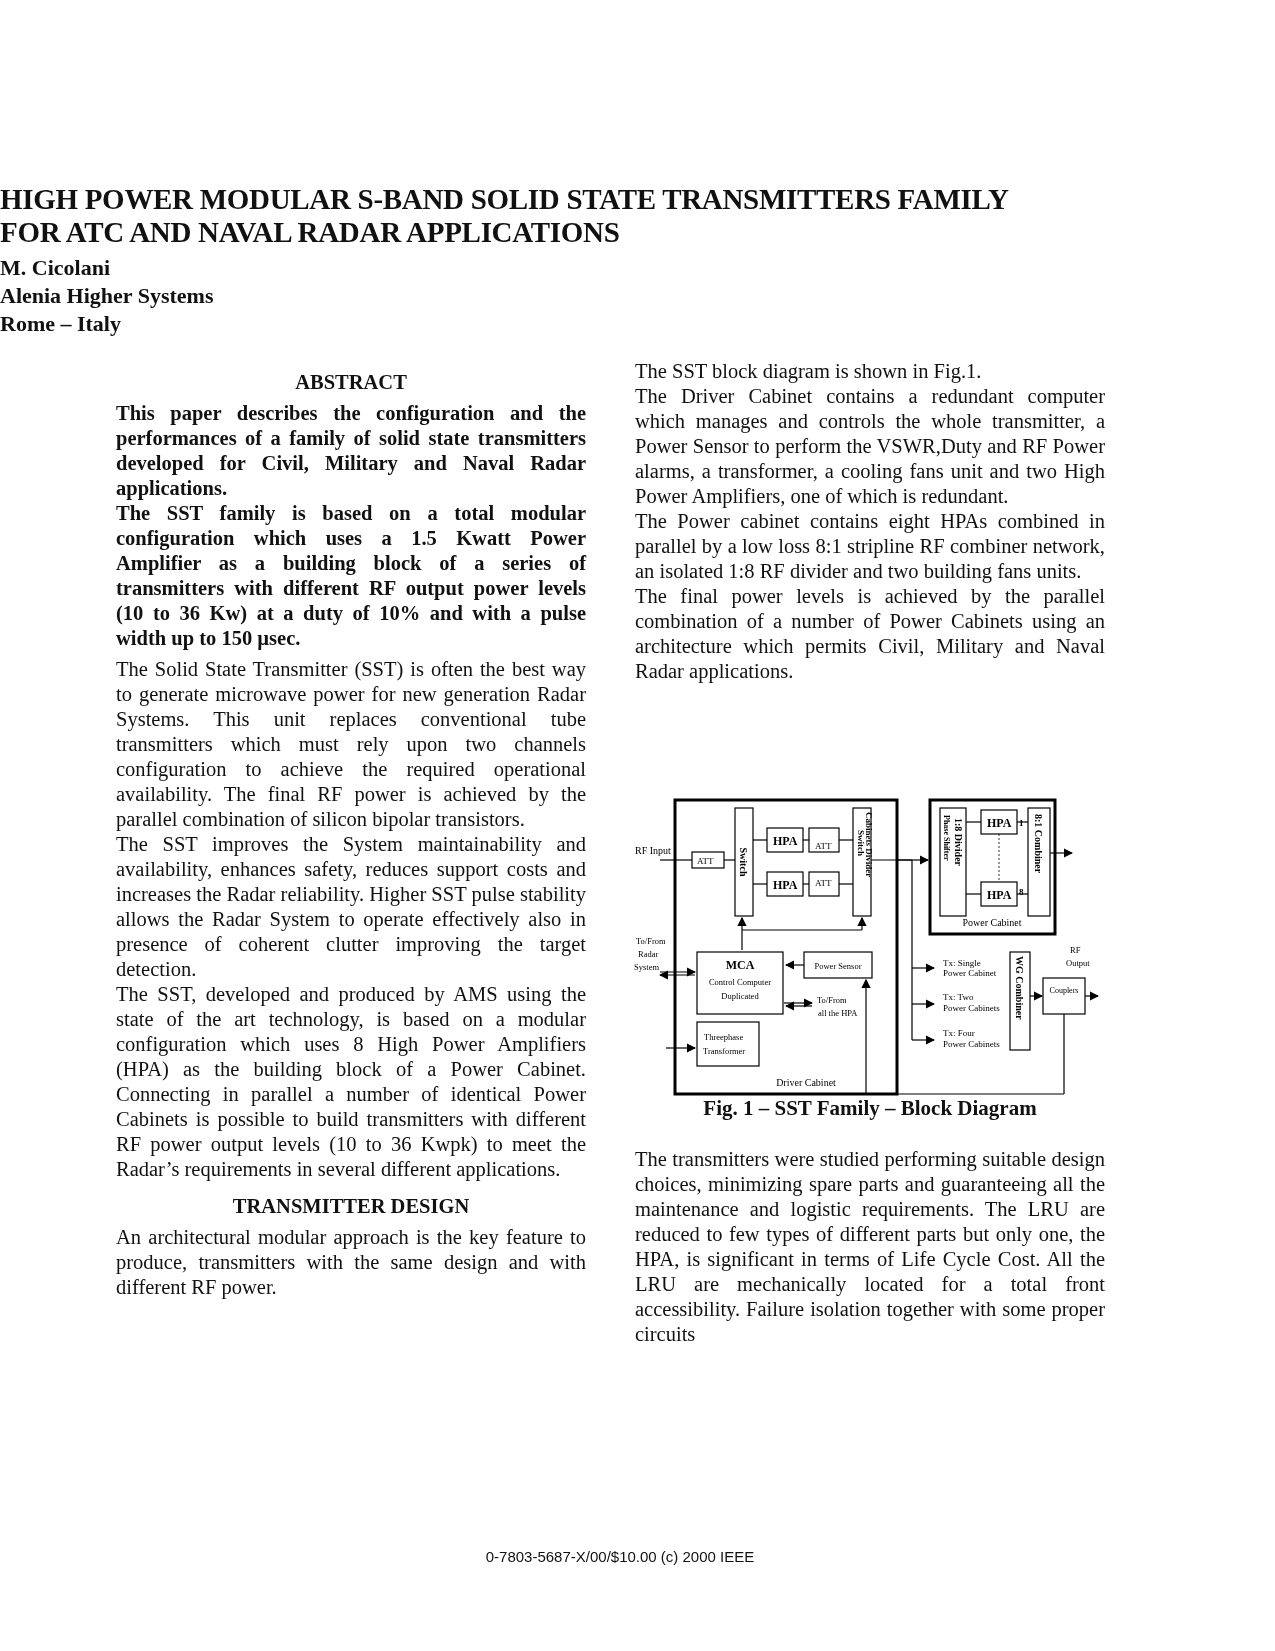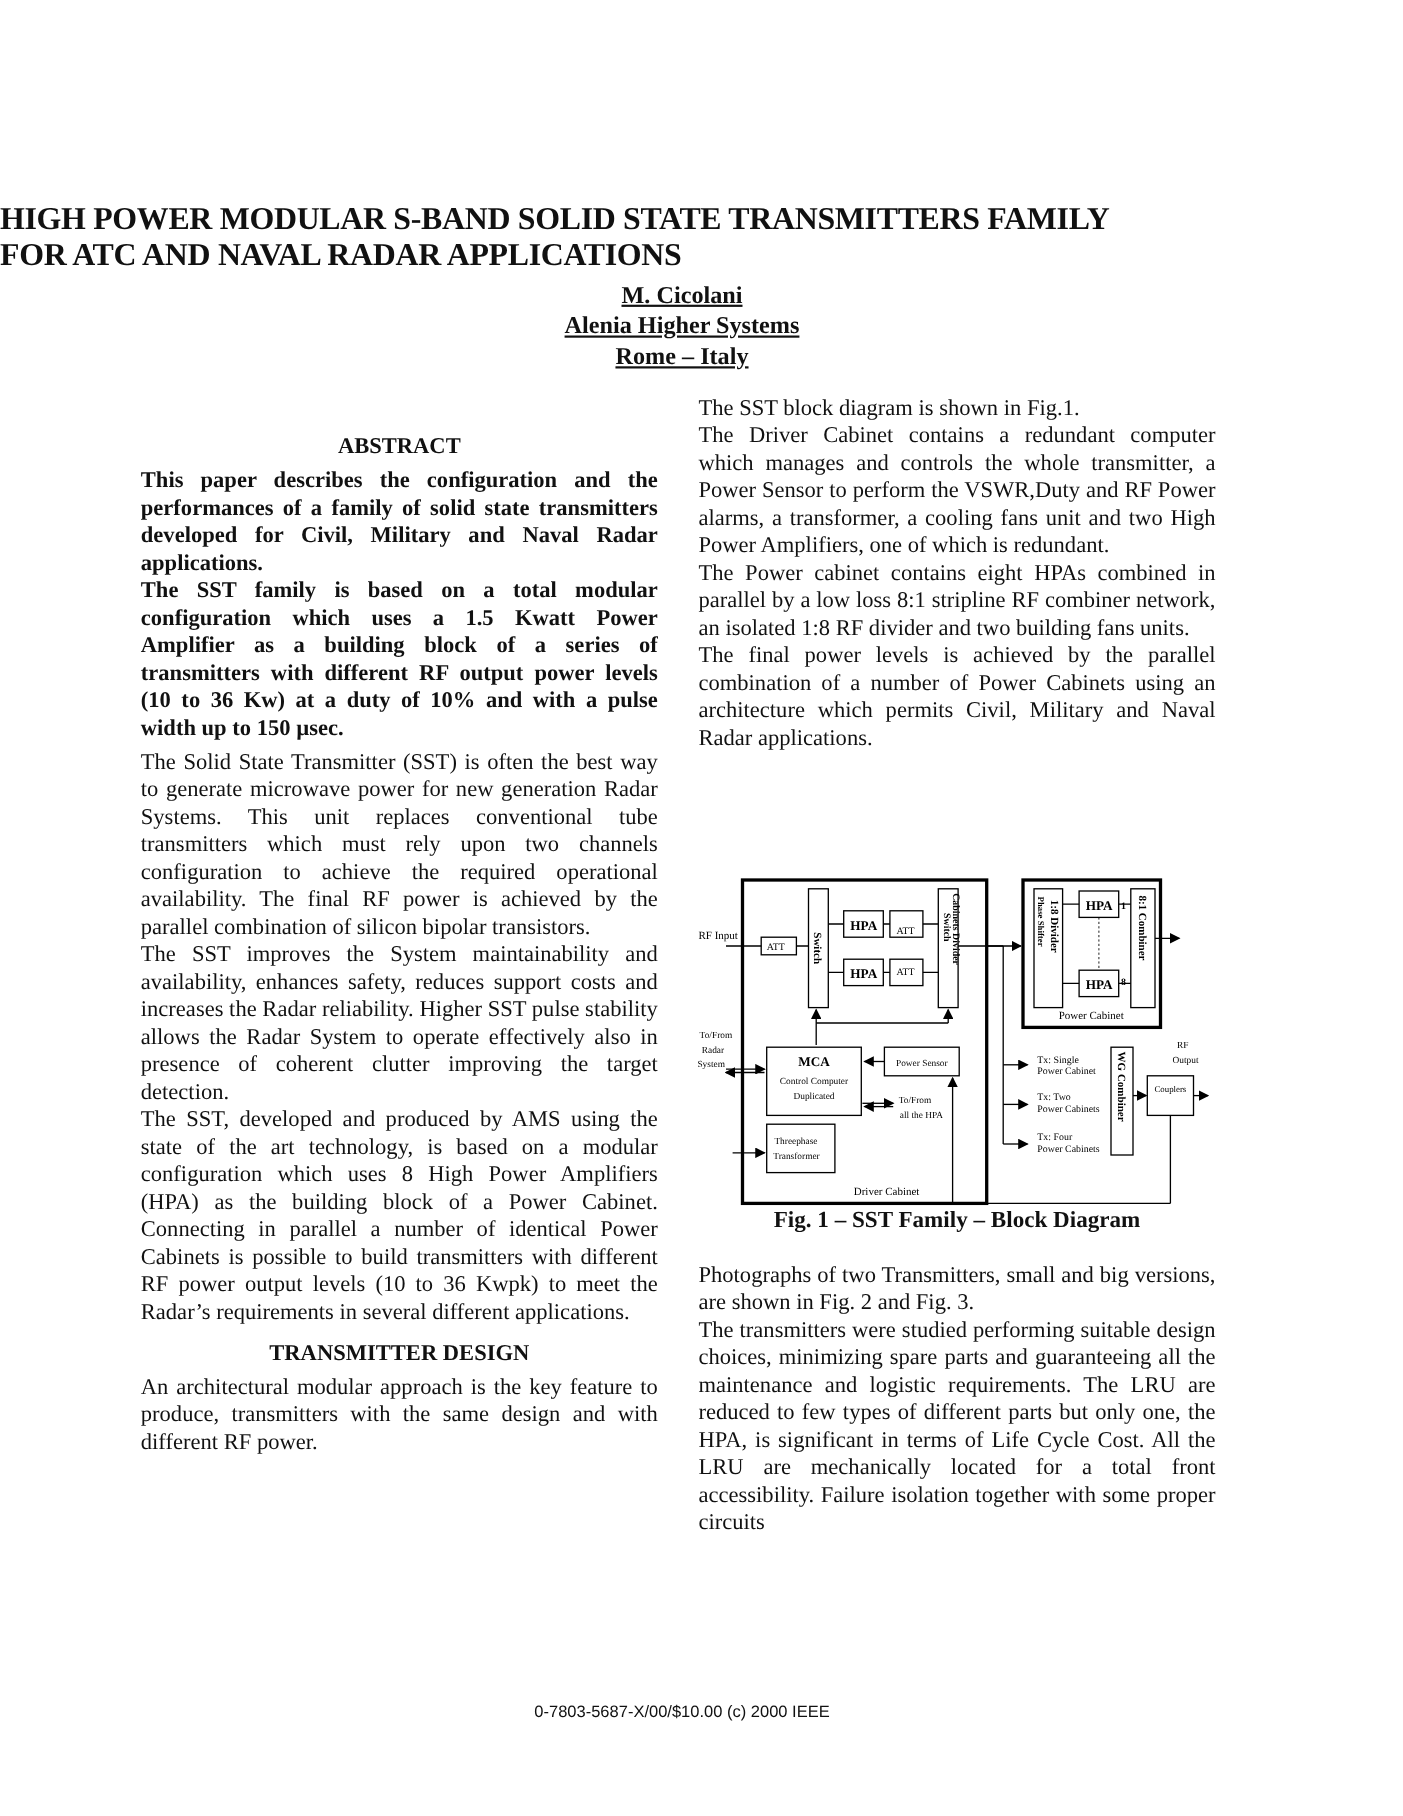--- a/index.html
+++ b/index.html
@@ -1,23 +1,23 @@
 <!DOCTYPE html>
 <html><head>
 <meta charset="utf-8">
 <style>
   html, body { margin: 0; padding: 0; background: #ffffff; }
   body { width: 1275px; height: 1651px; position: relative; overflow: hidden;
          font-family: "Liberation Serif", "DejaVu Serif", serif; color: #111; }
   .title { position: absolute; left: 0; width: 1240px; top: 183px; text-align: left;
            font-weight: bold; font-size: 29px; line-height: 33px; letter-spacing: -0.3px; }
-  .author { position: absolute; left: 0; width: 1240px; text-align: center; font-weight: bold; font-size: 22px; text-decoration: underline; }
+  .author { position: absolute; left: 0; width: 1240px; text-align: left; font-weight: bold; font-size: 22px; }
   .col { position: absolute; width: 470px; font-size: 20.5px; line-height: 25px; text-align: justify; }
   .col p { margin: 0; }
-  .left { left: 128px; margin-top: 24px; }
+  .left { left: 116px; }
   .right { left: 635px; }
   .heading { text-align: center; font-weight: bold; font-size: 20.5px; margin: 0; }
   .bold { font-weight: bold; }
   .justify-last { text-align-last: justify; }
   .caption { position: absolute; left: 635px; width: 470px; top: 1096px; text-align: center;
              font-weight: bold; font-size: 21px; }
   .footer { position: absolute; left: 0; width: 1240px; top: 1548px; text-align: center;
             font-family: "Liberation Sans", "DejaVu Sans", sans-serif; font-size: 15px; }
   svg text { font-family: "Liberation Serif", "DejaVu Serif", serif; }
 </style>
@@ -165,17 +165,16 @@
     <text x="1016" y="956" font-size="10" font-weight="bold" transform="rotate(90 1016 956)">WG  Combiner</text>
     <text x="1070" y="953" font-size="8.5">RF</text>
     <text x="1066" y="966" font-size="8.5">Output</text>
     <text x="1064" y="993" font-size="8" text-anchor="middle">Couplers</text>
   </g>
 </svg>
 
 <div class="caption">Fig. 1 – SST Family – Block Diagram</div>
 
 <div class="col right" style="top:1147px;">
-  <p>Photographs of two Transmitters, small and big versions, are shown in Fig. 2 and Fig. 3.</p>
   <p class="justify-last">The transmitters were studied performing suitable design choices, minimizing spare parts and guaranteeing all the maintenance and logistic requirements. The LRU are reduced to few types of different parts but only one, the HPA, is significant in terms of Life Cycle Cost. All the LRU are mechanically located for a total front accessibility. Failure isolation together with some proper circuits</p>
 </div>
 
 <div class="footer">0-7803-5687-X/00/$10.00 (c) 2000 IEEE</div>
 
 </body></html>

